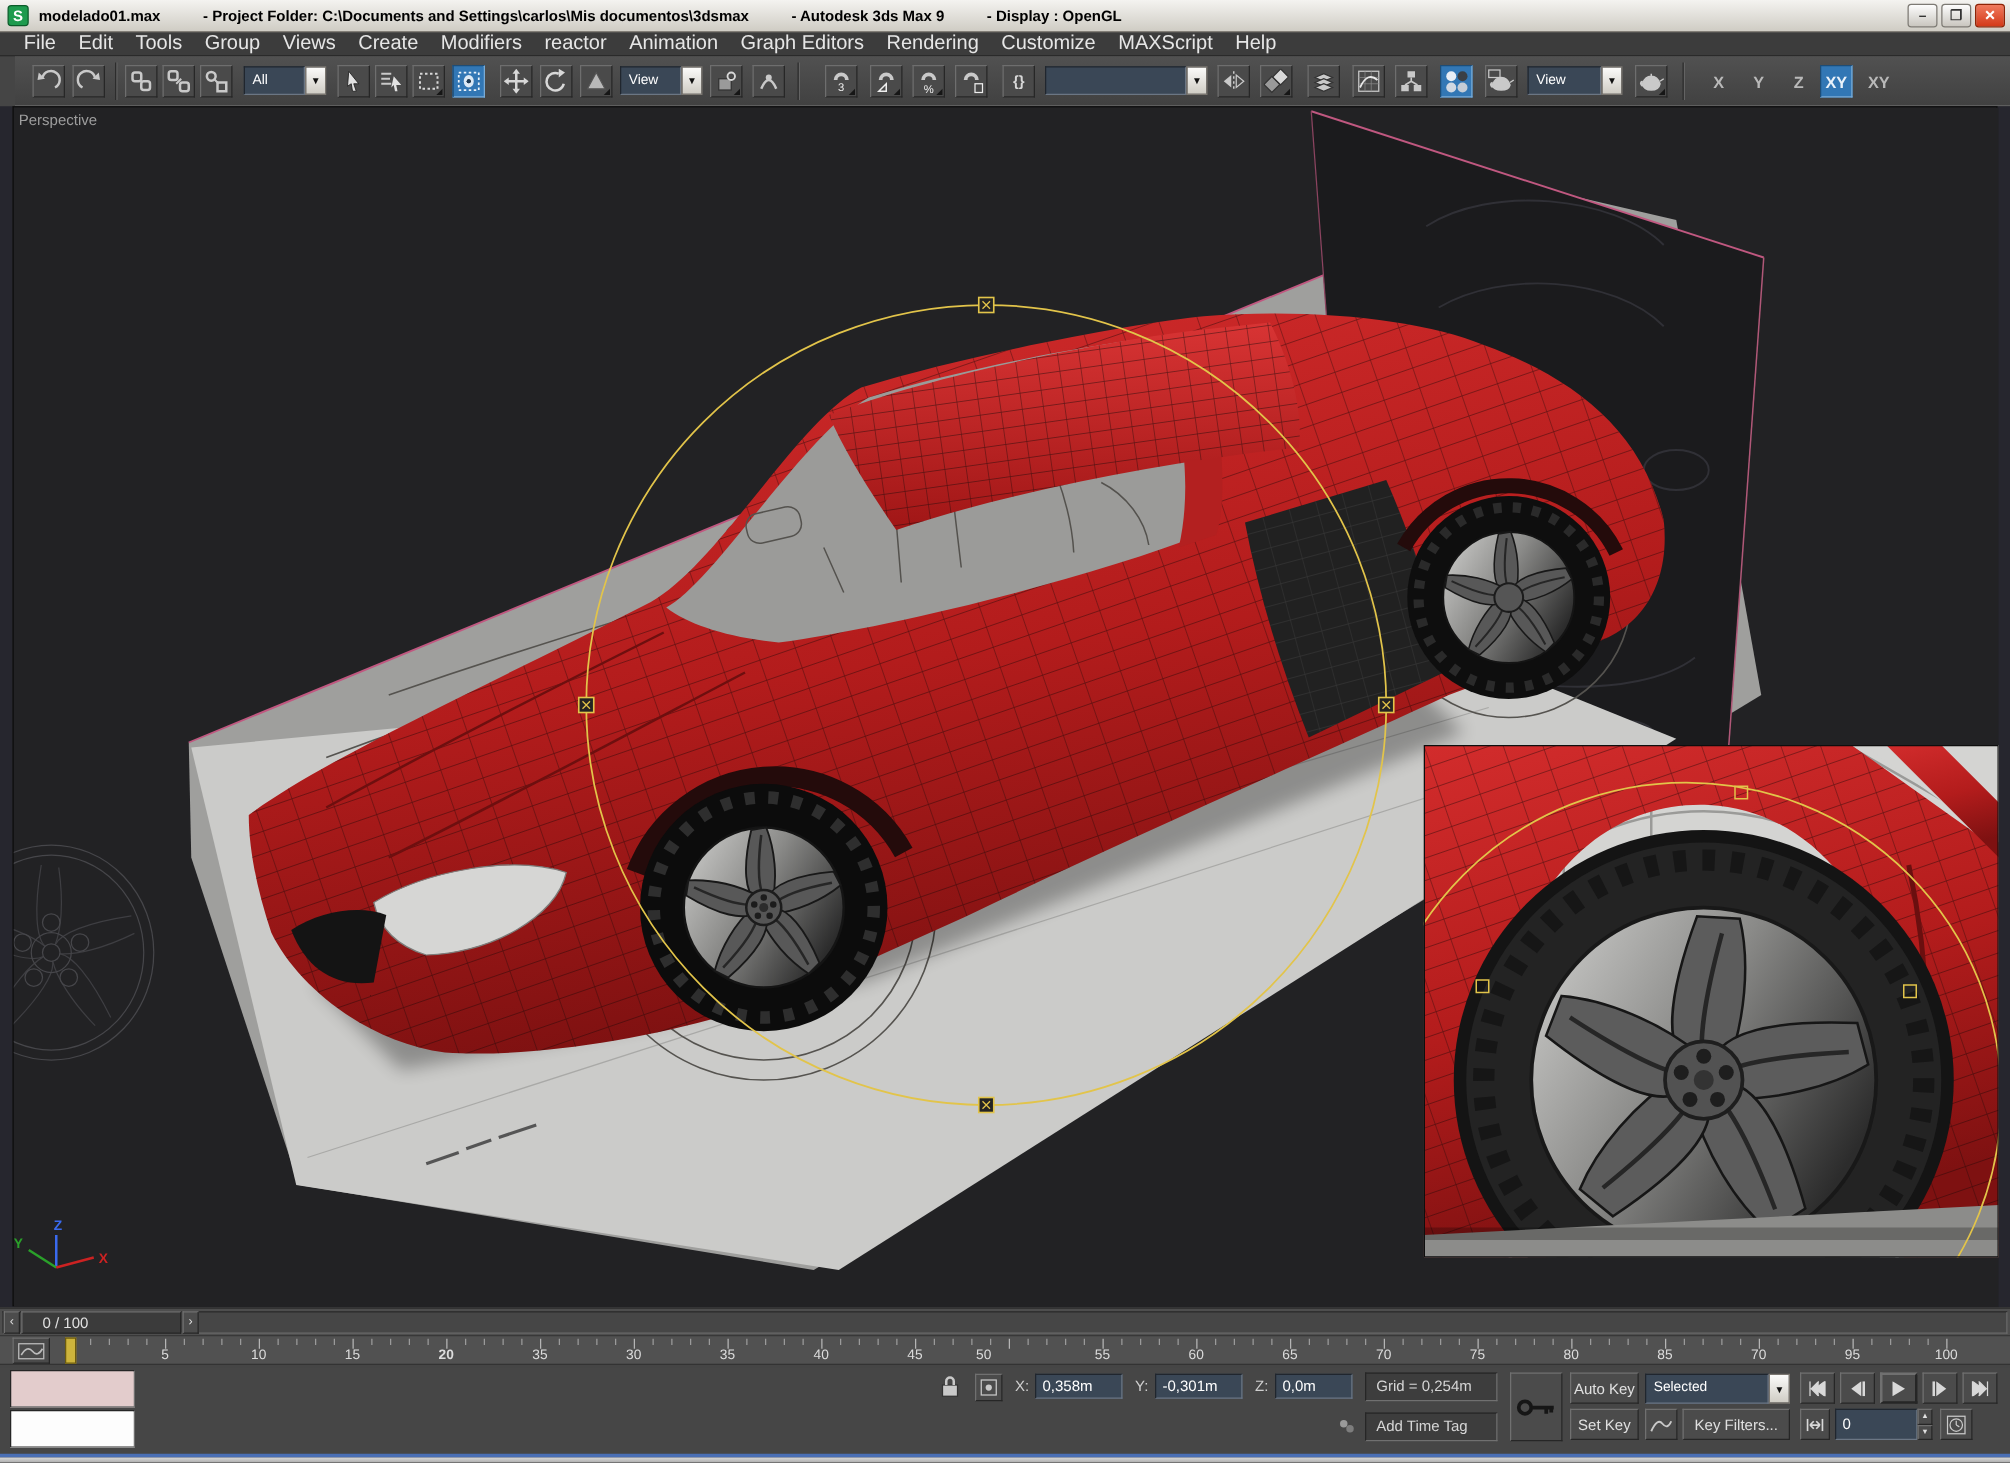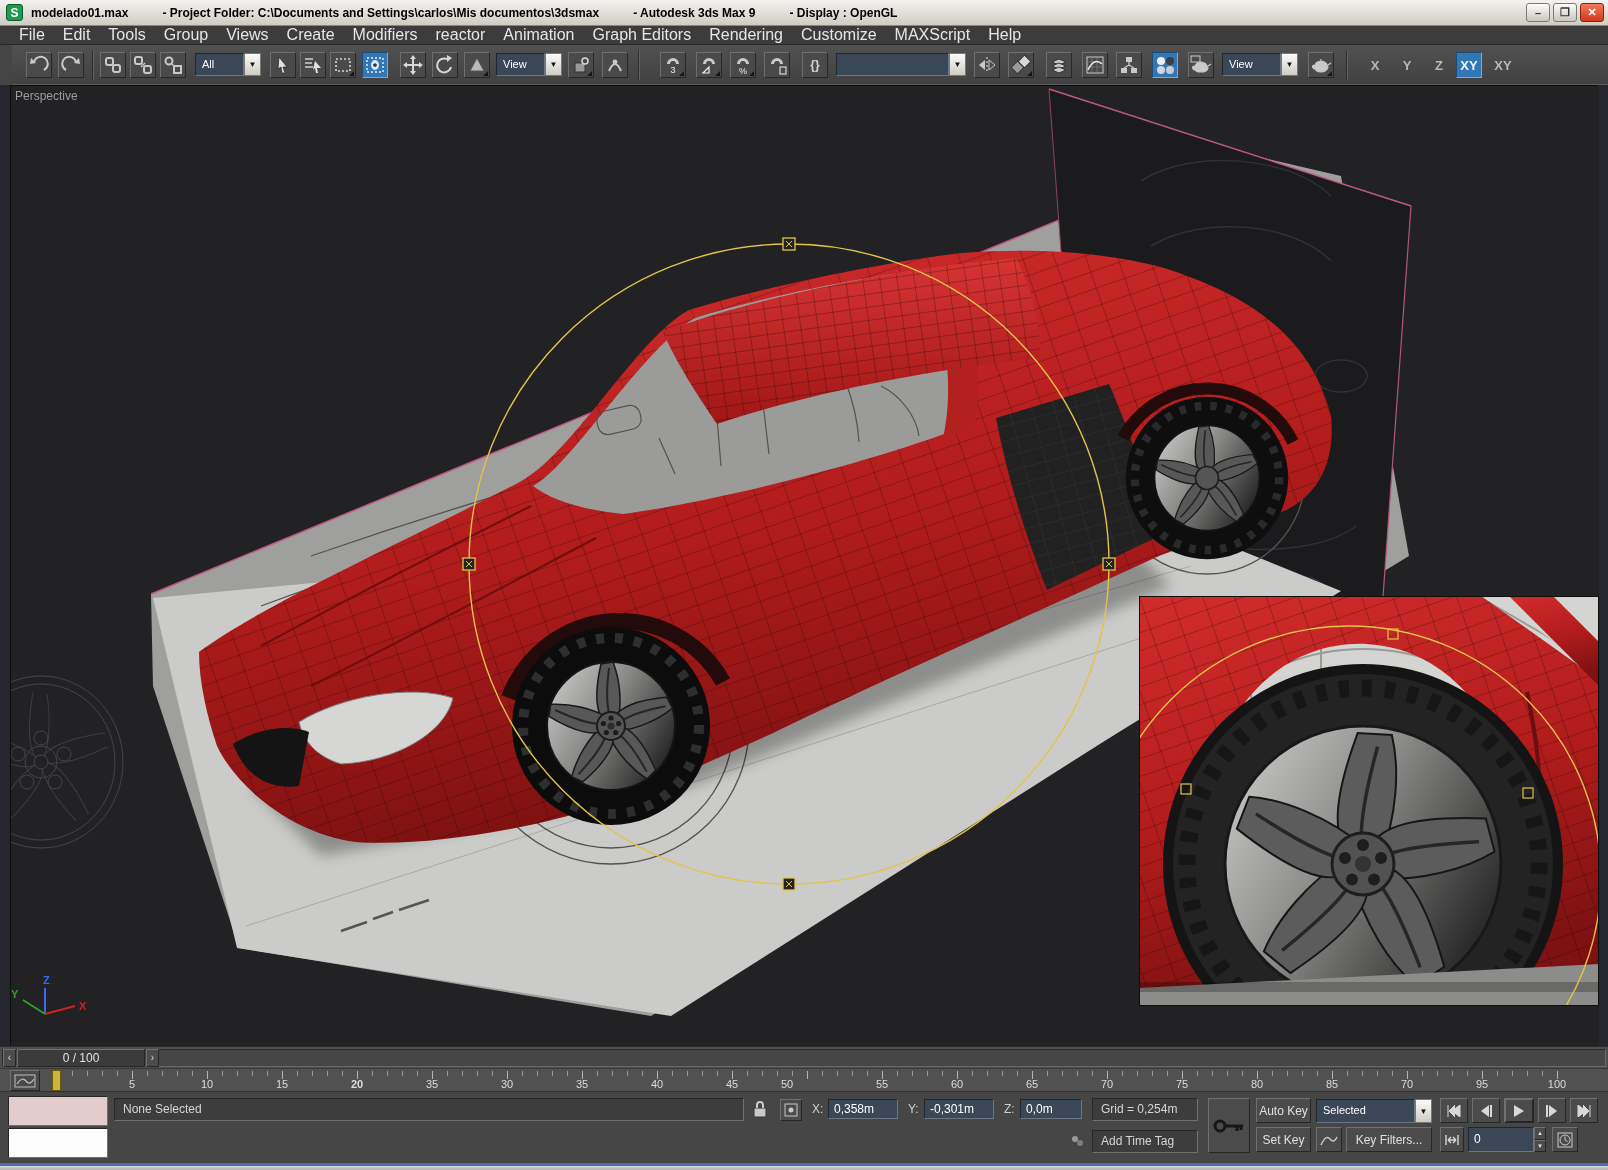--- a/index.html
+++ b/index.html
@@ -54,21 +54,21 @@
 
   
   #timeslider { position:absolute; left:0; top:1046px; width:1608px; height:22px; background:#4e4e4e;
     border-top:1px solid #2b2b2b; }
   #ts-track { position:absolute; left:2px; top:2px; right:2px; height:18px; background:#464646;
     border:1px solid; border-color:#2a2a2a #6a6a6a #6a6a6a #2a2a2a; }
   .ts-arrow { position:absolute; top:2px; width:13px; height:18px; background:#4c4c4c; border:1px solid;
     border-color:#707070 #262626 #262626 #707070; color:#ddd; font-size:10px; text-align:center; line-height:16px; }
   #ts-btn { position:absolute; left:17px; top:2px; width:128px; height:18px; background:#3b3b3b;
     border:1px solid; border-color:#707070 #262626 #262626 #707070; color:#e2e2e2; font-size:12px;
-    text-align:center; line-height:16px; }
+    text-align:left; line-height:16px;padding-left:16px; }
 
   
   #trackbar { position:absolute; left:0; top:1068px; width:1608px; height:24px; background:#515151;
     border-top:1px solid #383838; border-bottom:1px solid #333; }
   .tick { position:absolute; top:2px; width:1px; height:5px; background:#9a9a9a; }
   .tick.maj { height:8px; background:#b5b5b5; }
   .ticklab { position:absolute; top:9px; width:30px; margin-left:-15px; text-align:center;
     color:#dcdcdc; font-size:11px; }
   #frame-marker { position:absolute; left:52px; top:1px; width:9px; height:21px; background:#cdb43c;
     border:1px solid #6b5a0e; }
@@ -750,21 +750,20 @@
         <path d="M3,10 Q8,2 12,7 T20,5" fill="none" stroke="#bdbdbd" stroke-width="1.3"></path>
       </svg>
   </div>
   <div id="frame-marker"></div>
 </div>
 
 <div id="statusarea">
   <div id="listener-pink"></div>
   <div id="listener-white"></div>
 
-  <div class="sunkfield abs" style="left:114px;top:4px;width:630px;height:23px">None Selected</div>
 
   <div class="abs" style="left:752px;top:6px">
     <svg class="ic" width="16" height="18">
         <rect x="2" y="8" width="12" height="9" fill="#c9c9c9" stroke="#333"></rect>
         <path d="M5,8 V5 a3,3 0 0 1 6,0 V8" fill="none" stroke="#c9c9c9" stroke-width="2"></path>
       </svg>
   </div>
 
   <div class="abs graybtn" style="left:780px;top:5px;width:22px;height:22px">
     <svg class="ic" width="14" height="14">

